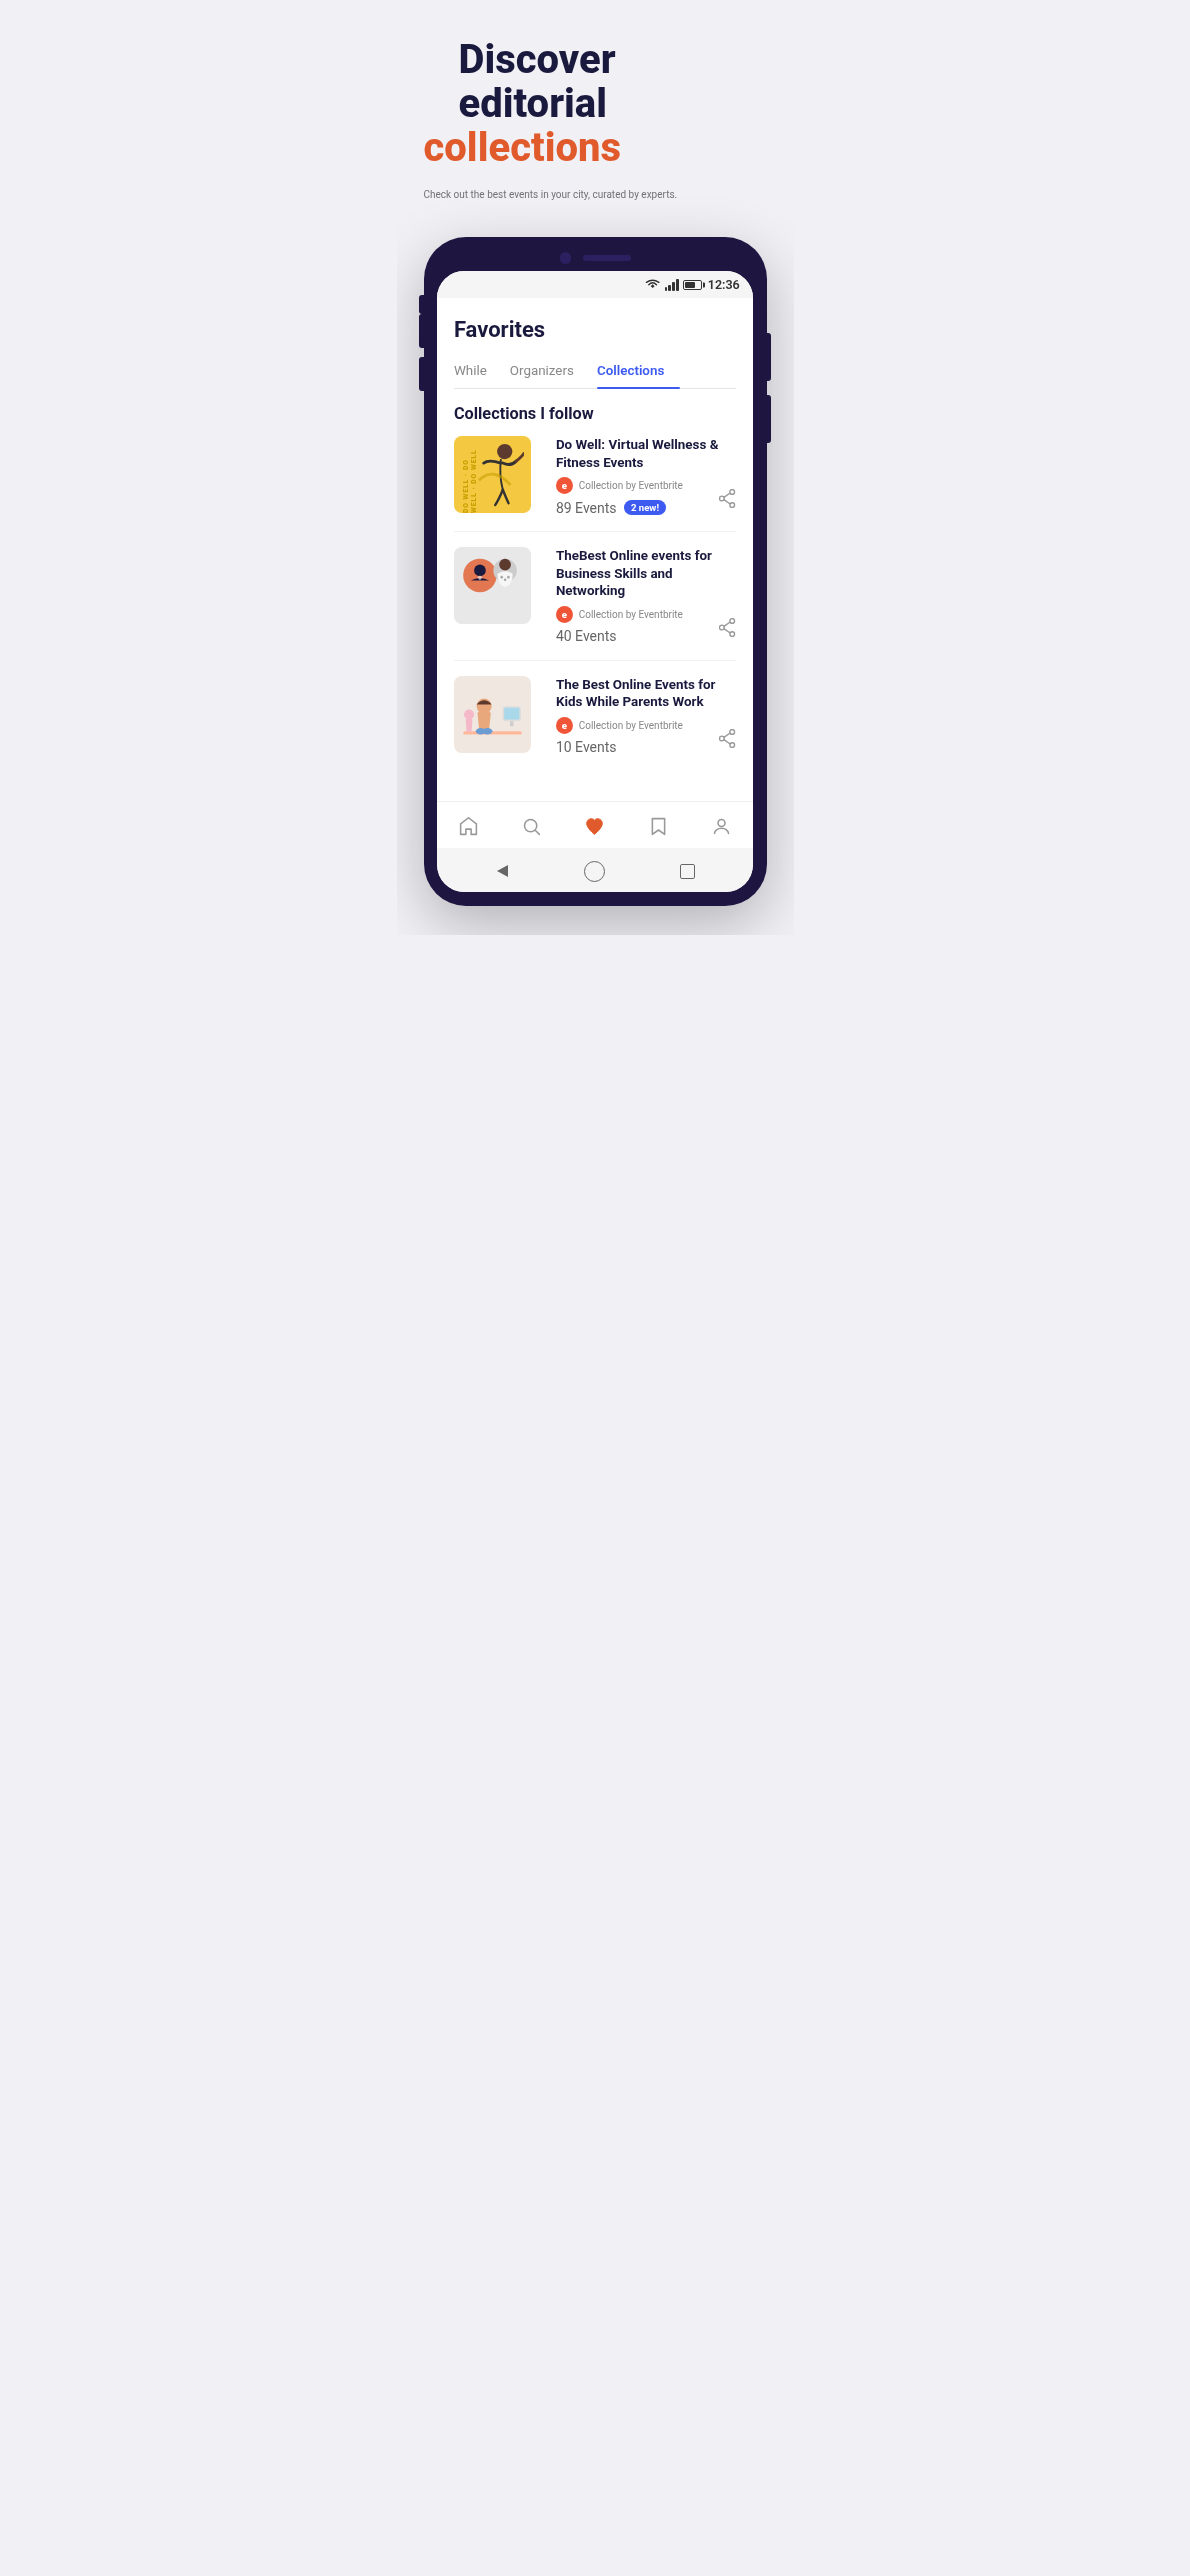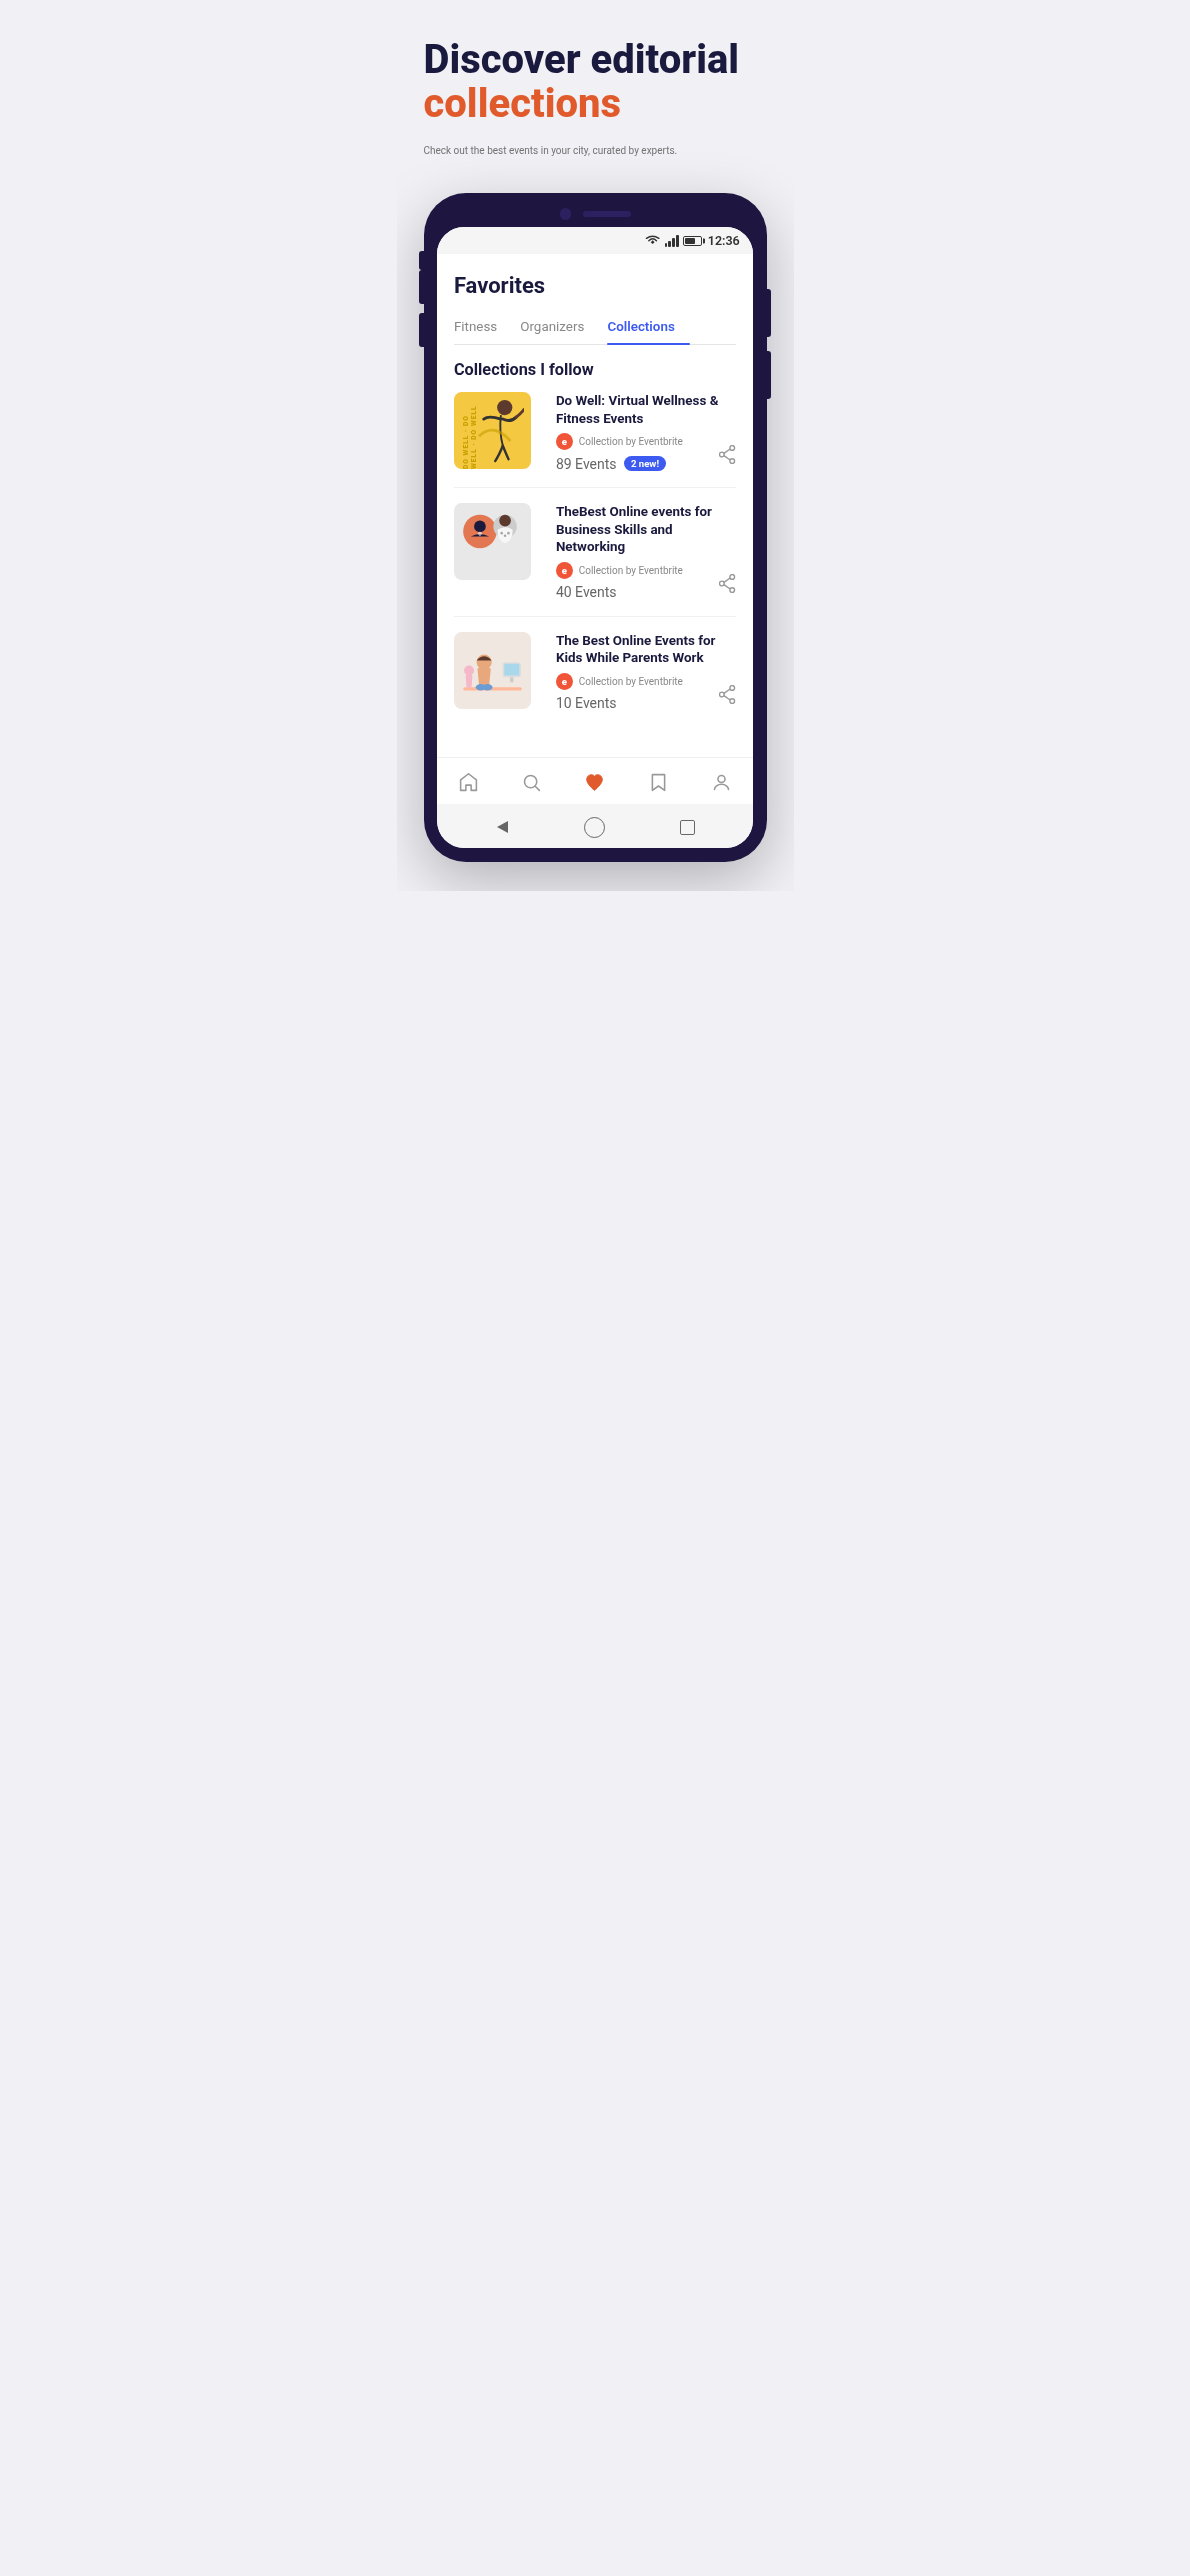--- a/index.html
+++ b/index.html
@@ -21,20 +21,21 @@
     .hero-section {
       margin-bottom: 35px;
     }
 
     .hero-title-line1 {
       font-size: 40px;
       font-weight: 800;
       color: #1a1a3e;
       line-height: 1.1;
       display: block;
+      margin-left: 35px;
     }
 
     .hero-title-line2 {
       font-size: 40px;
       font-weight: 800;
       color: #e05a2b;
       line-height: 1.1;
       display: block;
       margin-bottom: 17px;
     }
@@ -520,21 +521,21 @@
           </div>
           <span class="status-time">12:36</span>
         </div>
 
         <div class="app-content">
           <div class="app-header">
             <h1 class="favorites-title">Favorites</h1>
 
             <div class="tabs-row">
               <div class="tab-item">
-                <span>Fitness</span>
+                <span>While</span>
               </div>
               <div class="tab-item">
                 <span>Organizers</span>
               </div>
               <div class="tab-item active">
                 <span>Collections</span>
               </div>
             </div>
           </div>
 

